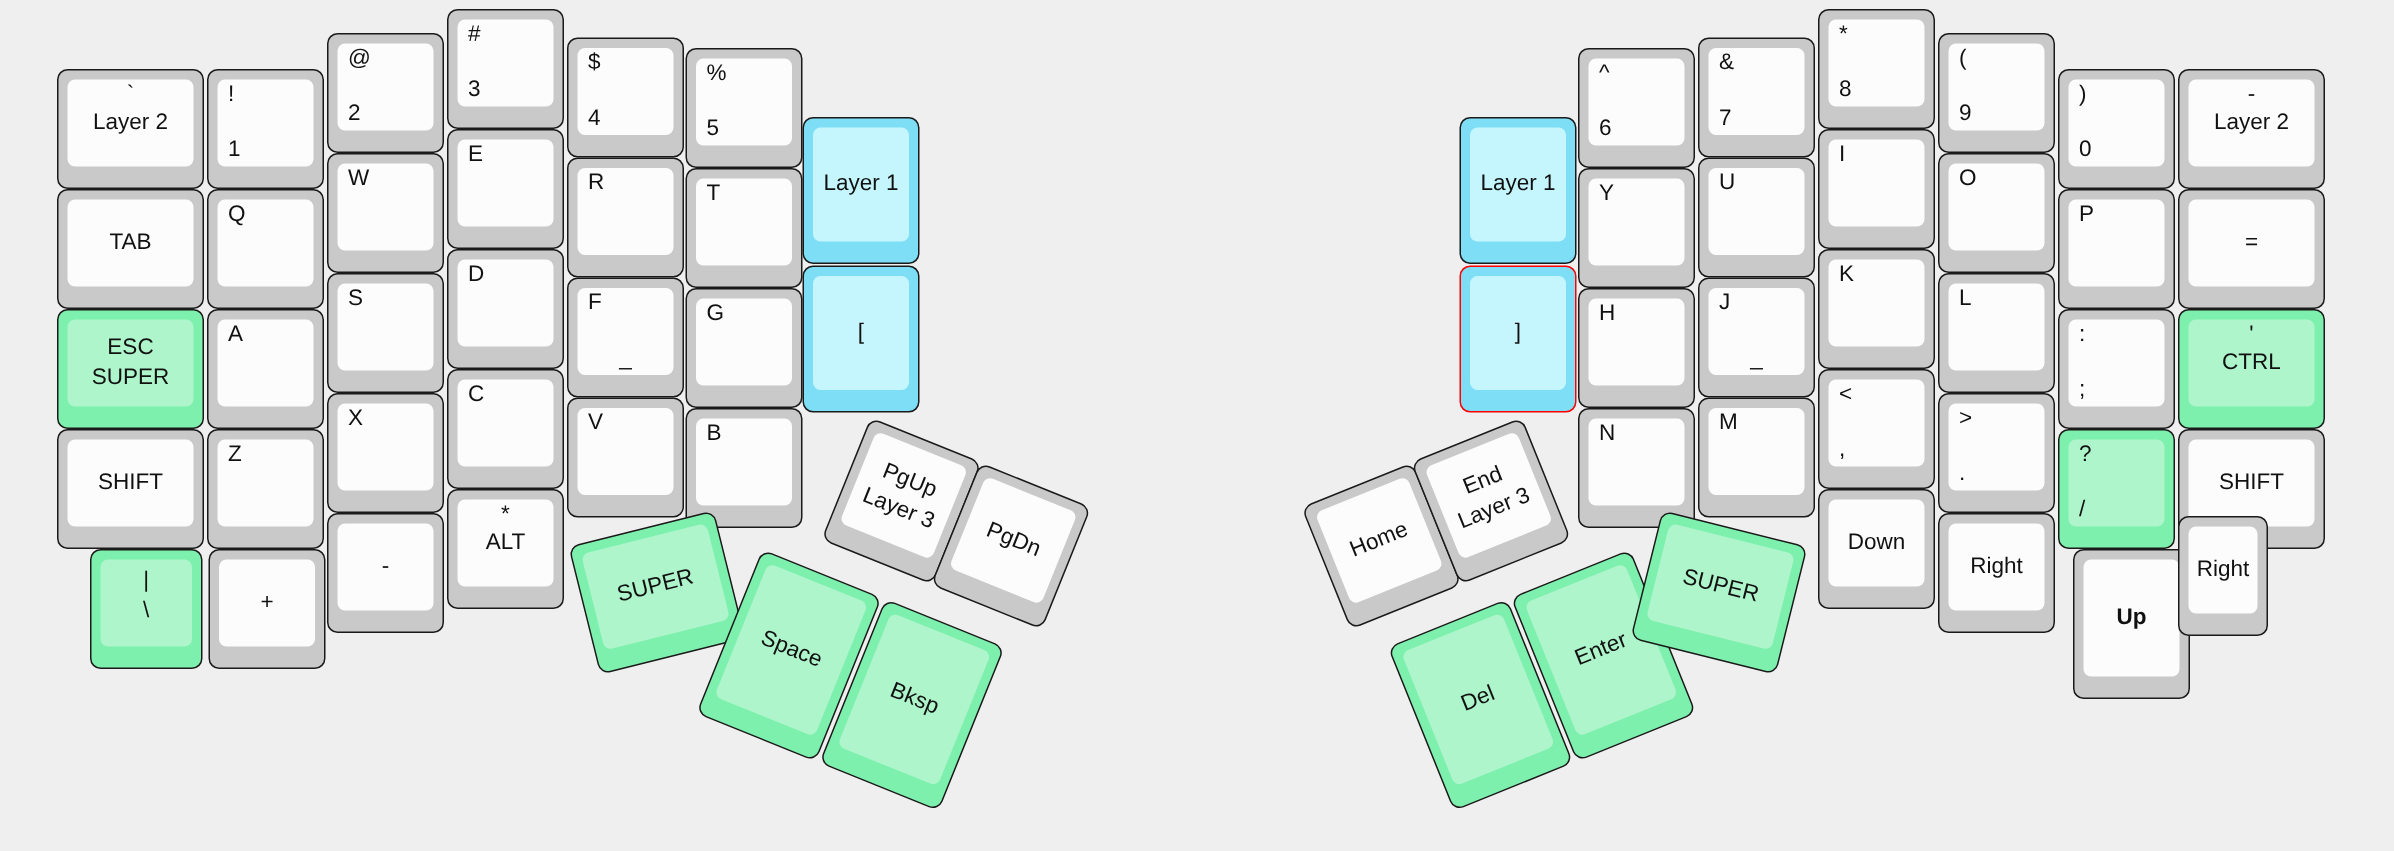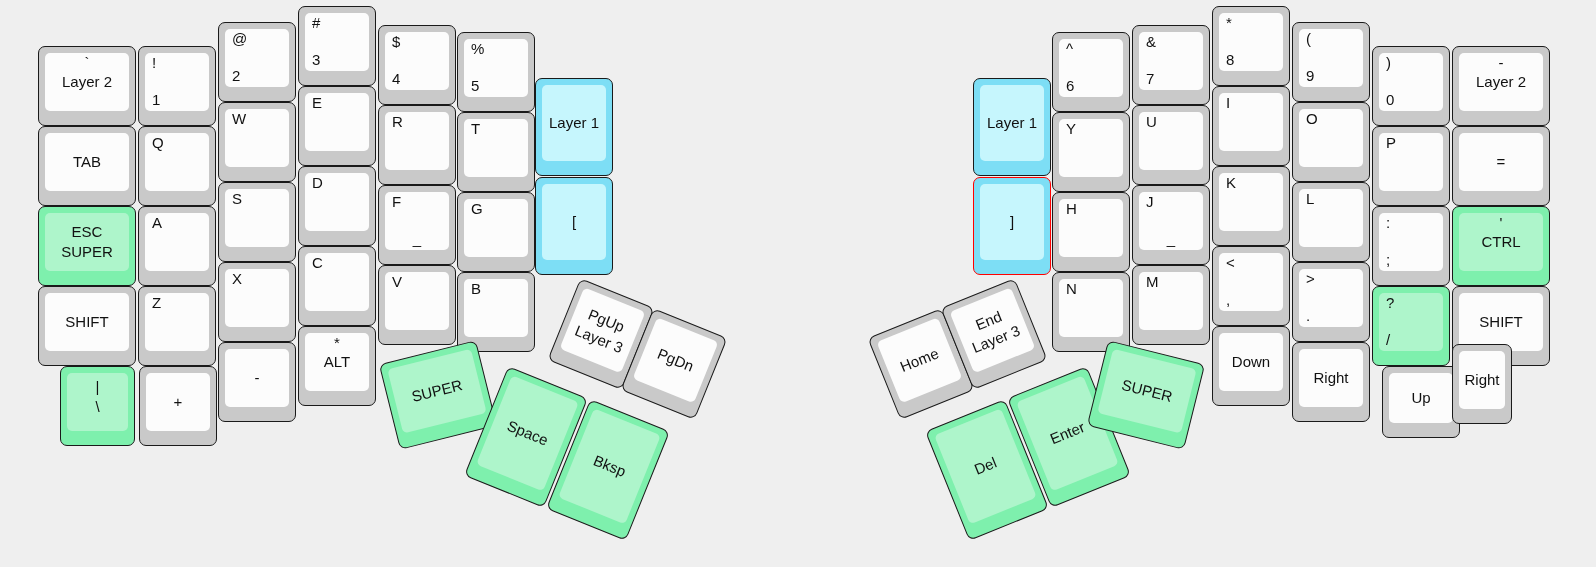--- a/index.html
+++ b/index.html
@@ -388,21 +388,21 @@
       <div class="key" style="left: 1212px; top: 326px; width: 78px; height: 80px;">
         <div class="cap">
           <div class="lg mid">Down</div>
         </div>
       </div>
       <div class="key" style="left: 1292px; top: 342px; width: 78px; height: 80px;">
         <div class="cap">
           <div class="lg mid">Right</div>
         </div>
       </div>
-      <div class="key" style="left: 1382px; top: 366px; width: 78px; height: 72px;">
+      <div class="key" style="left: 1382px; top: 366px; width: 78px; height: 100px; font-weight: bold;">
         <div class="cap">
           <div class="lg mid">Up</div>
         </div>
       </div>
       <div class="key" style="left: 1452px; top: 344px; width: 60px; height: 80px;">
         <div class="cap">
           <div class="lg mid">Right</div>
         </div>
       </div>
       <div class="key rot" style="left: 881px; top: 320px; width: 80px; height: 88px; transform: rotate(-22deg);">

